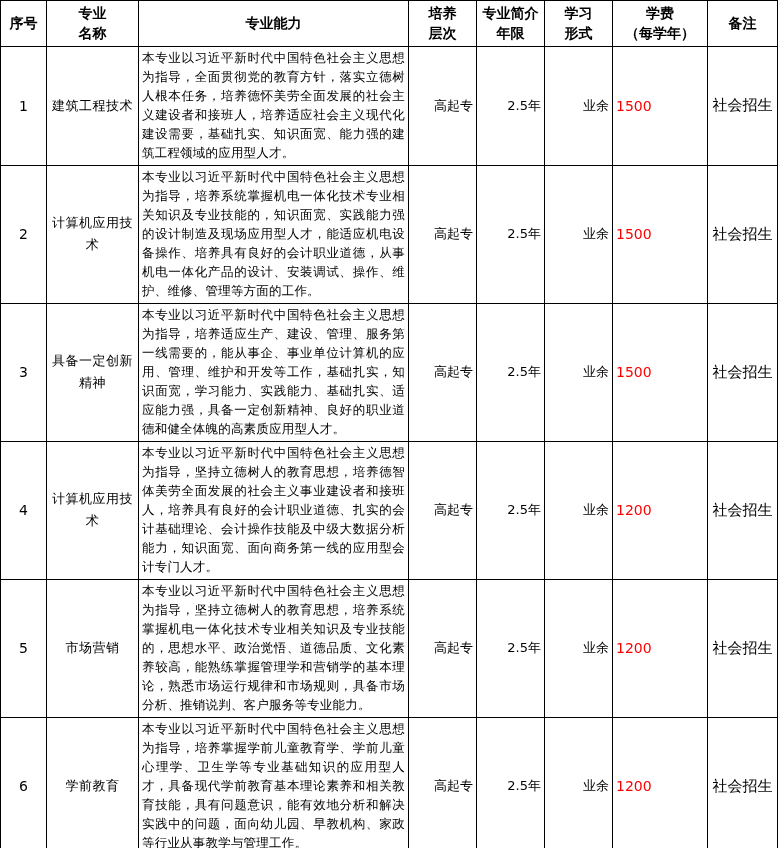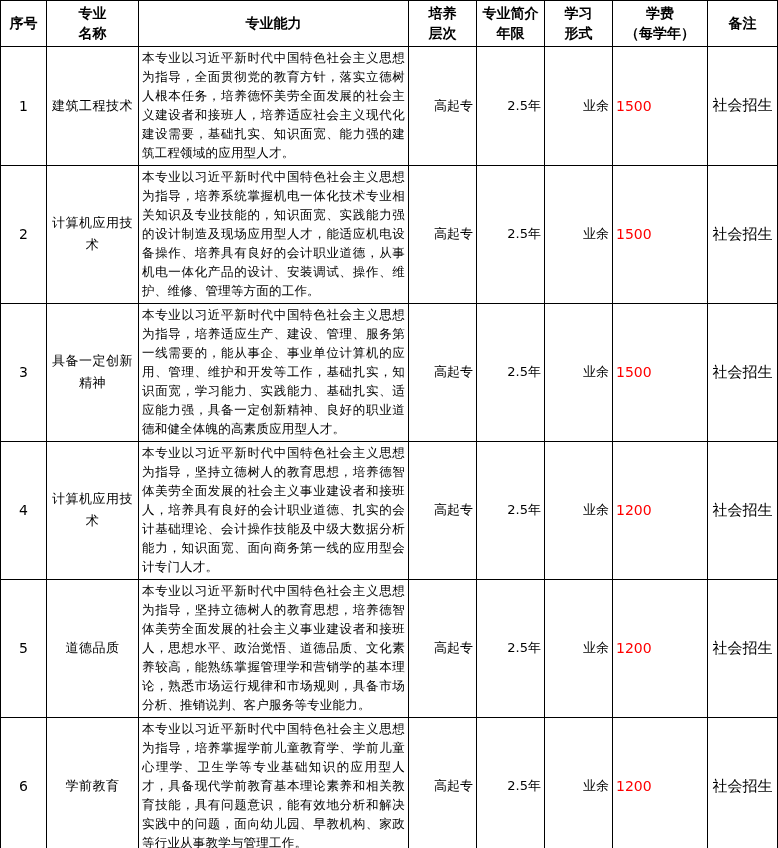--- a/index.html
+++ b/index.html
@@ -163,22 +163,22 @@
         <td class="name">计算机应用技术</td>
         <td class="intro">本专业以习近平新时代中国特色社会主义思想为指导，坚持立德树人的教育思想，培养德智体美劳全面发展的社会主义事业建设者和接班人，培养具有良好的会计职业道德、扎实的会计基础理论、会计操作技能及中级大数据分析能力，知识面宽、面向商务第一线的应用型会计专门人才。</td>
         <td class="level">高起专</td>
         <td class="years">2.5年</td>
         <td class="form">业余</td>
         <td class="fee">1200</td>
         <td class="remark">社会招生</td>
       </tr>
       <tr>
         <td class="seq">5</td>
-        <td class="name">道德品质</td>
-        <td class="intro">本专业以习近平新时代中国特色社会主义思想为指导，坚持立德树人的教育思想，培养德智体美劳全面发展的社会主义事业建设者和接班人，思想水平、政治觉悟、道德品质、文化素养较高，能熟练掌握管理学和营销学的基本理论，熟悉市场运行规律和市场规则，具备市场分析、推销说判、客户服务等专业能力。</td>
+        <td class="name">市场营销</td>
+        <td class="intro">本专业以习近平新时代中国特色社会主义思想为指导，坚持立德树人的教育思想，培养系统掌握机电一体化技术专业相关知识及专业技能的，思想水平、政治觉悟、道德品质、文化素养较高，能熟练掌握管理学和营销学的基本理论，熟悉市场运行规律和市场规则，具备市场分析、推销说判、客户服务等专业能力。</td>
         <td class="level">高起专</td>
         <td class="years">2.5年</td>
         <td class="form">业余</td>
         <td class="fee">1200</td>
         <td class="remark">社会招生</td>
       </tr>
       <tr>
         <td class="seq">6</td>
         <td class="name">学前教育</td>
         <td class="intro">本专业以习近平新时代中国特色社会主义思想为指导，培养掌握学前儿童教育学、学前儿童心理学、卫生学等专业基础知识的应用型人才，具备现代学前教育基本理论素养和相关教育技能，具有问题意识，能有效地分析和解决实践中的问题，面向幼儿园、早教机构、家政等行业从事教学与管理工作。</td>

